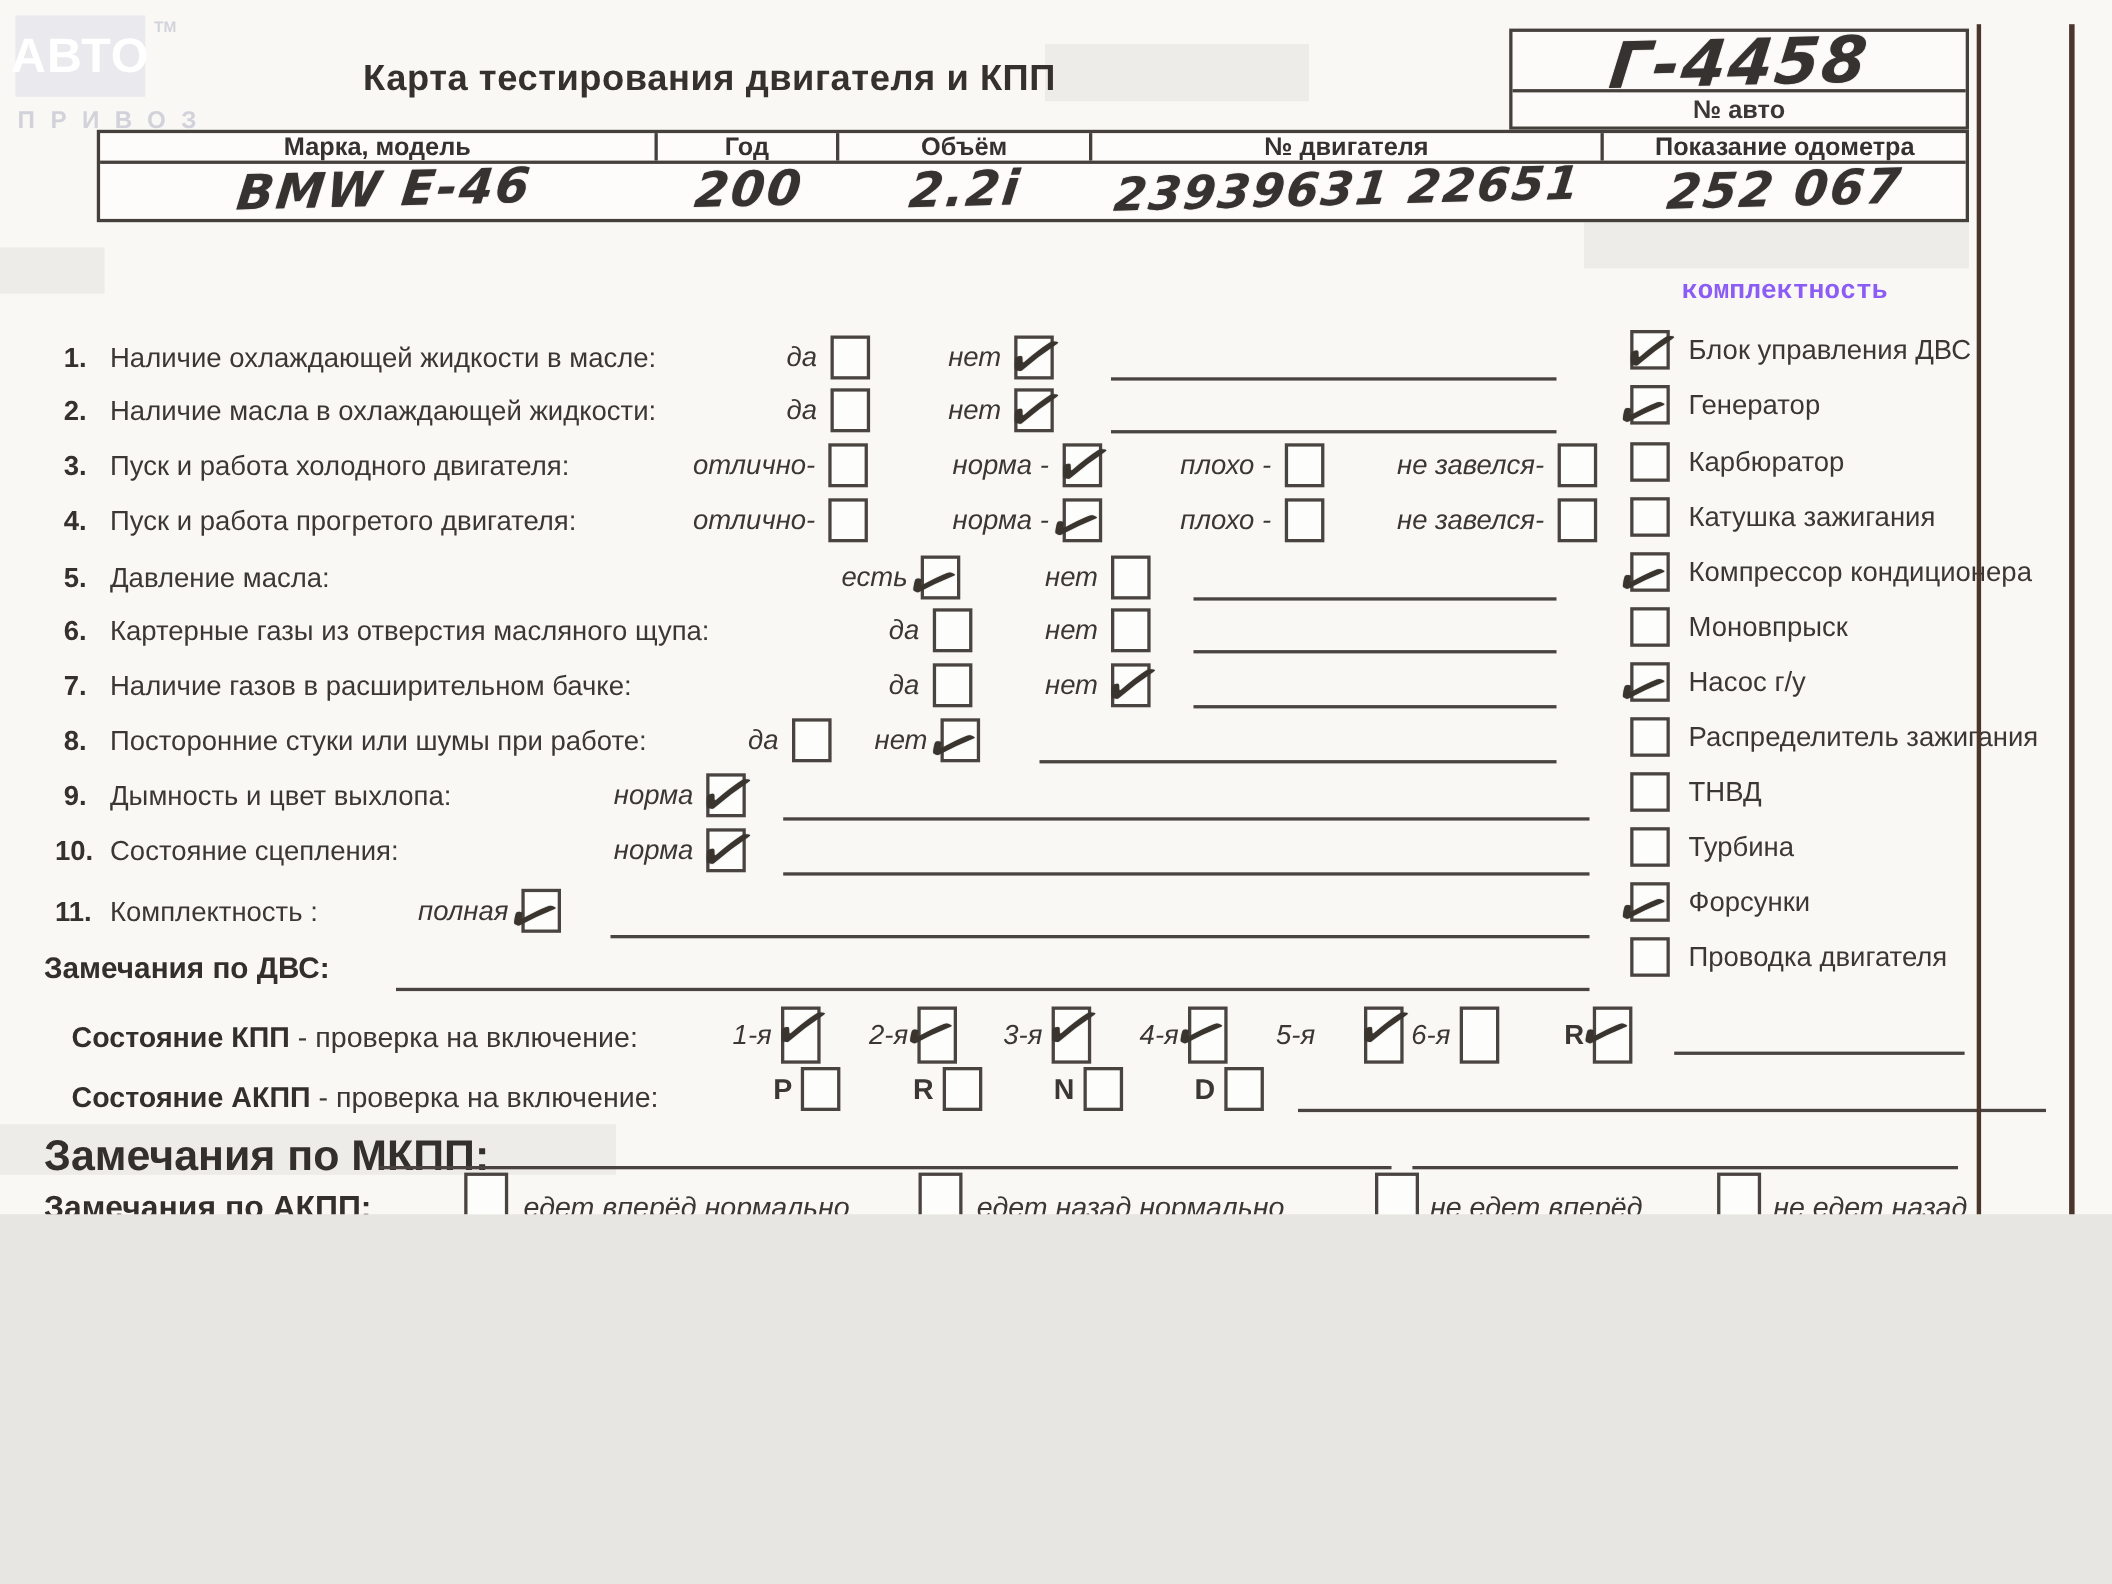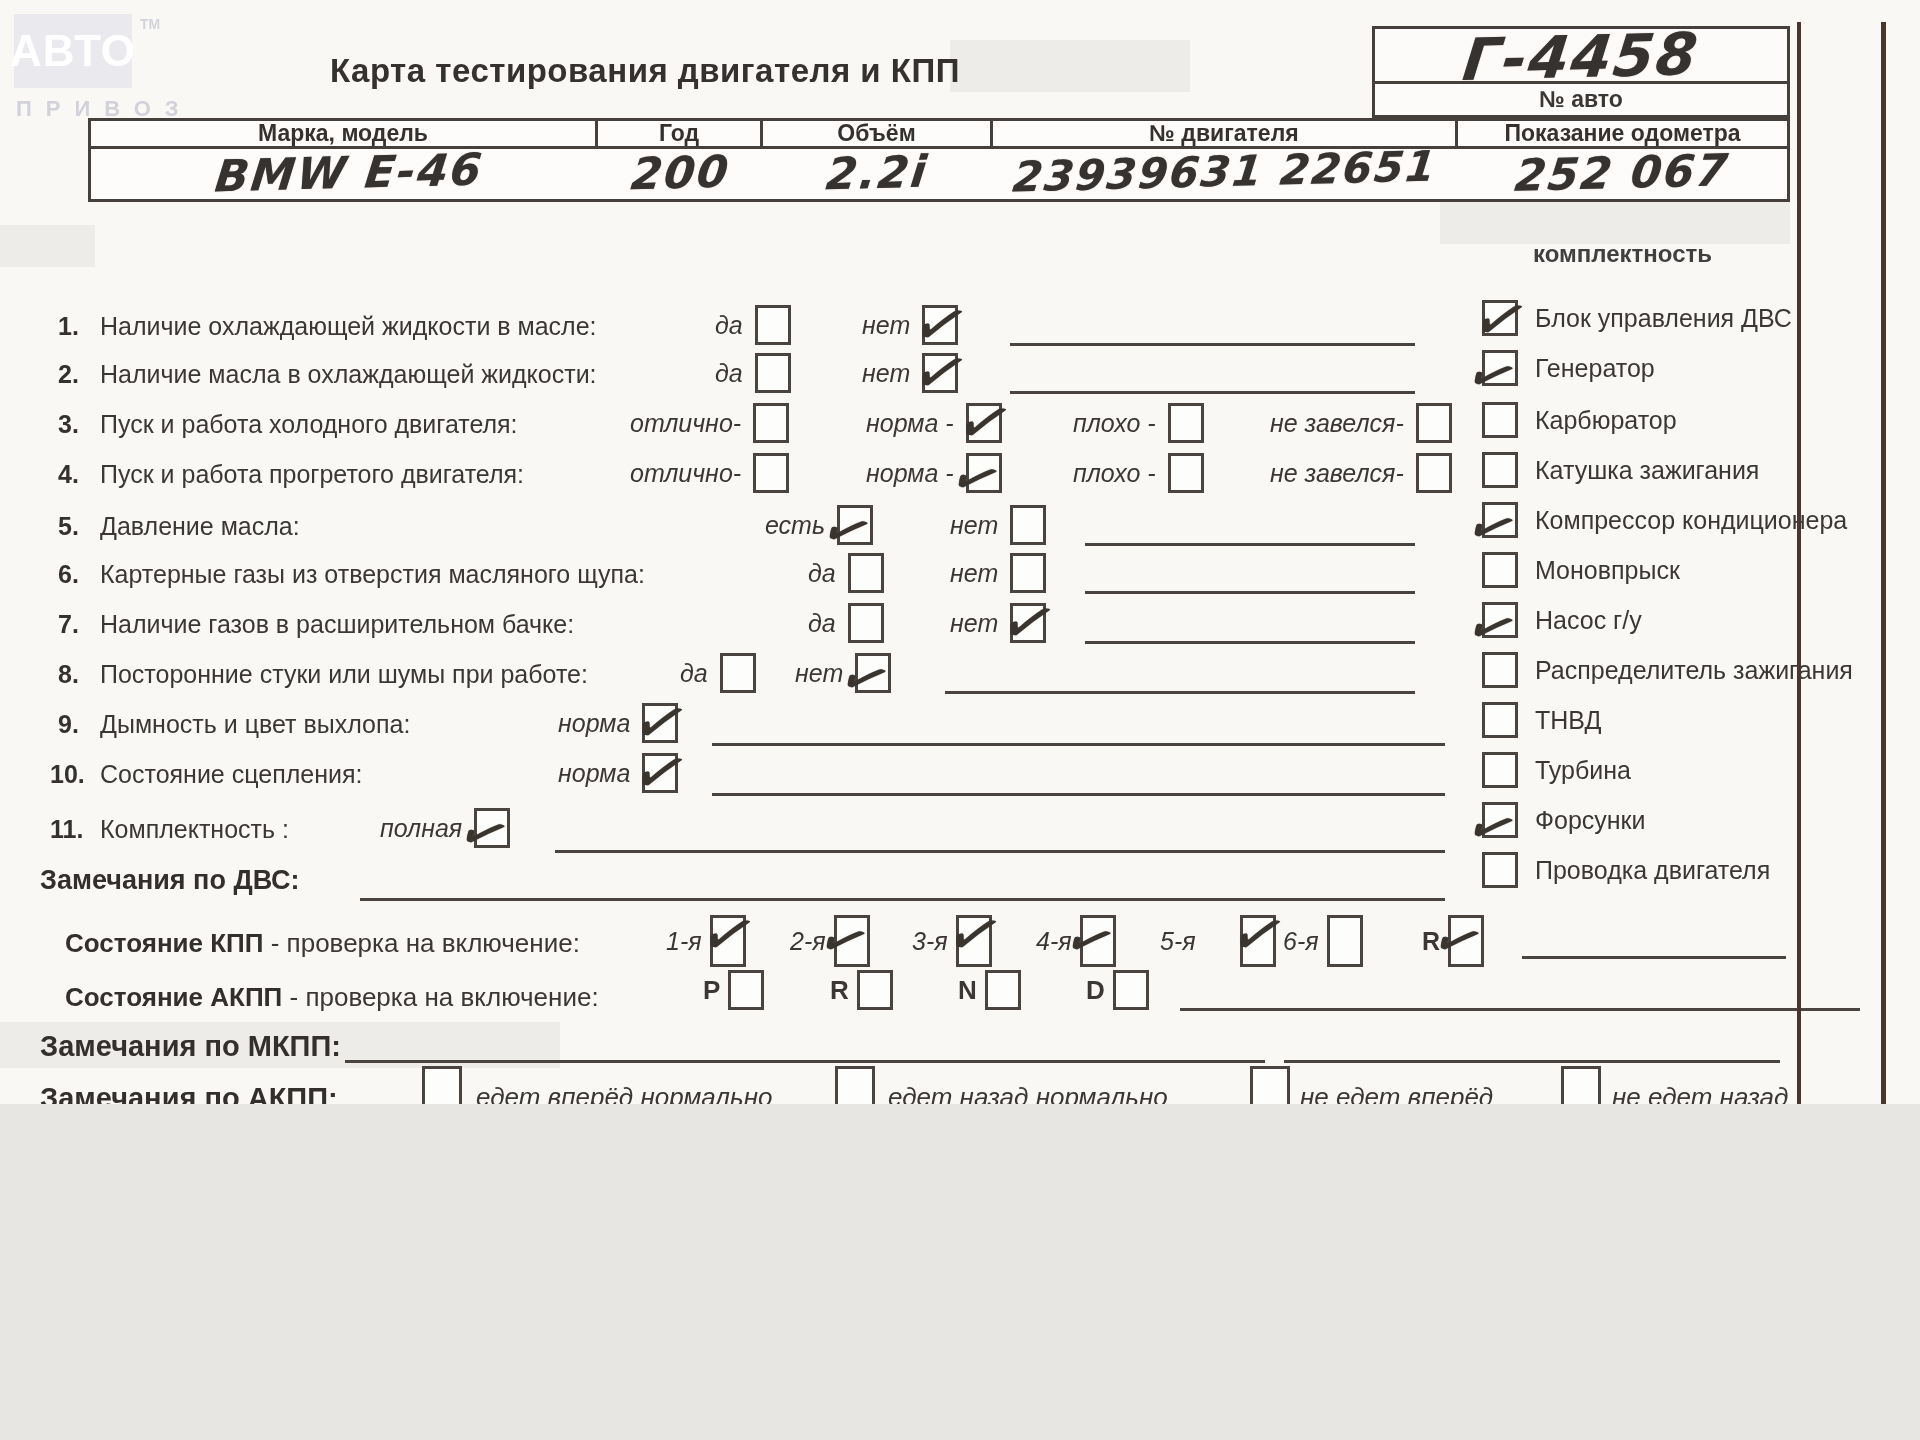--- a/index.html
+++ b/index.html
@@ -42,21 +42,21 @@
   .num{position:absolute;left:58px;top:7px;font-size:25px;font-weight:bold;color:#35312e;}
   .cl-label{position:absolute;left:100px;top:7px;font-size:25px;color:#3b3734;}
   .opt{position:absolute;top:0;display:flex;align-items:center;gap:12px;font-style:italic;font-size:25px;color:#3b3734;}
   .wline{position:absolute;border-top:3px solid #4a4441;height:0;}
   .blabel{font-size:27px;font-weight:bold;color:#332f2c;position:absolute;}
   .mix-label{position:absolute;font-size:26px;color:#3b3734;}
   .mix-label b{font-weight:bold;color:#332f2c;}
   .gear{position:absolute;display:flex;align-items:center;gap:8px;font-style:italic;font-size:25px;}
   .gearP{position:absolute;display:flex;align-items:center;gap:8px;font-size:26px;font-weight:bold;}
   
-  .etitle{position:absolute;left:1455px;top:240px;width:335px;text-align:center;font-size:24px;font-weight:bold;color:#404040;}
+  .etitle{position:absolute;left:1455px;top:252px;width:335px;text-align:center;font-size:24px;font-weight:bold;color:#8b5cf6;font-family:Liberation Mono, monospace;}
   .erow{position:absolute;display:flex;align-items:center;gap:17px;font-size:25px;color:#3b3734;}
   
   .caption{position:absolute;font-size:24px;color:#55504b;}
   .vline{position:absolute;top:22px;height:1350px;background:#4b352d;}
   .sig{font-size:52px;transform:skewX(-18deg) rotate(-3deg);letter-spacing:1px;}
 </style>
 </head>
 <body>
 
 <div class="page">
@@ -350,21 +350,21 @@
   <div class="gearP" style="left:958px;top:970px;">
       <span>N</span>
       <span class="cb"></span>
     </div>
   <div class="gearP" style="left:1086px;top:970px;">
       <span>D</span>
       <span class="cb"></span>
     </div>
   <span class="wline" style="left:1180px;width:680px;top:1008px;"></span>
 
-  <div class="blabel" style="left:40px;top:1030px;font-size:29px;">Замечания по МКПП:</div>
+  <div class="blabel" style="left:40px;top:1030px;font-size:39px;">Замечания по МКПП:</div>
   <span class="wline" style="left:345px;width:920px;top:1060px;"></span>
   <span class="wline" style="left:1284px;width:496px;top:1060px;"></span>
 
   <div class="blabel" style="left:40px;top:1082px;font-size:29px;">Замечания по АКПП:</div>
   <span class="cb" style="position:absolute;left:422px;top:1066px;width:40px;height:50px;"></span>
   <span class="mix-label" style="left:476px;top:1082px;font-style:italic;">едет вперёд нормально</span>
   <span class="cb" style="position:absolute;left:835px;top:1066px;width:40px;height:50px;"></span>
   <span class="mix-label" style="left:888px;top:1082px;font-style:italic;">едет назад нормально</span>
   <span class="cb" style="position:absolute;left:1250px;top:1066px;width:40px;height:50px;"></span>
   <span class="mix-label" style="left:1300px;top:1082px;font-style:italic;">не едет вперёд</span>

